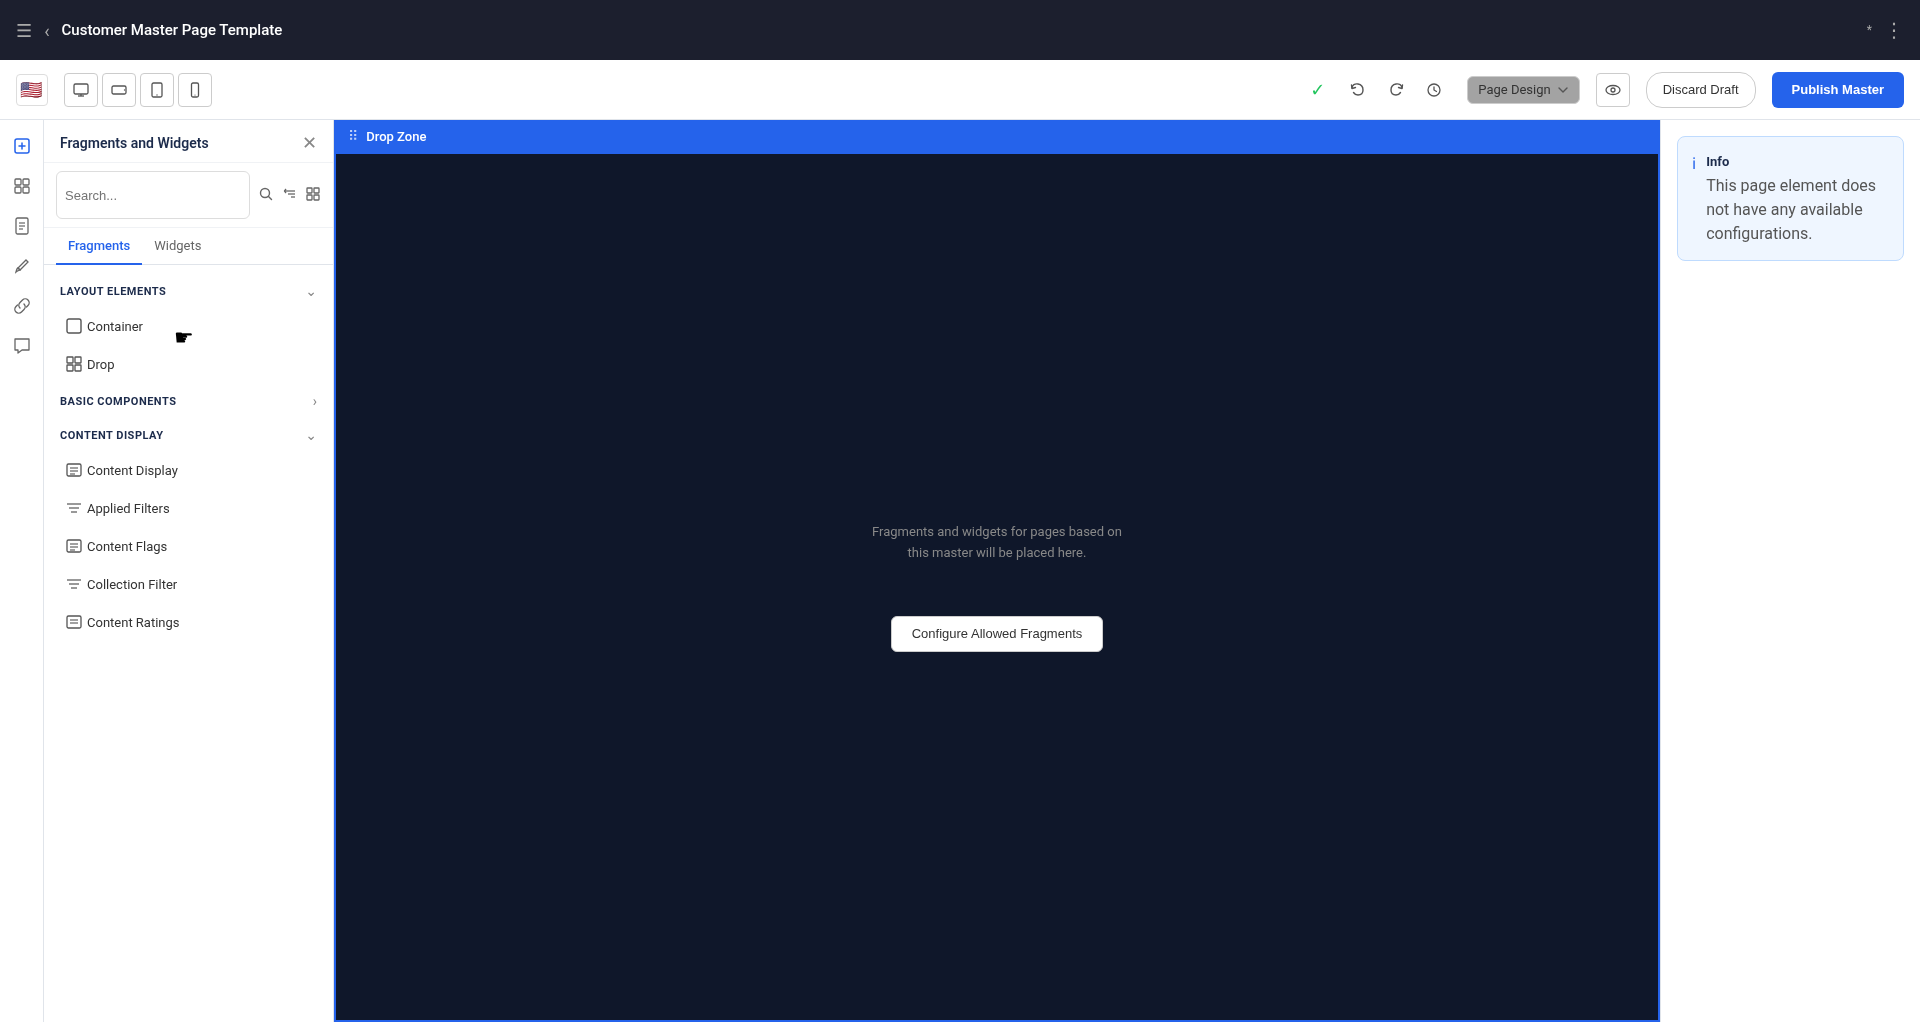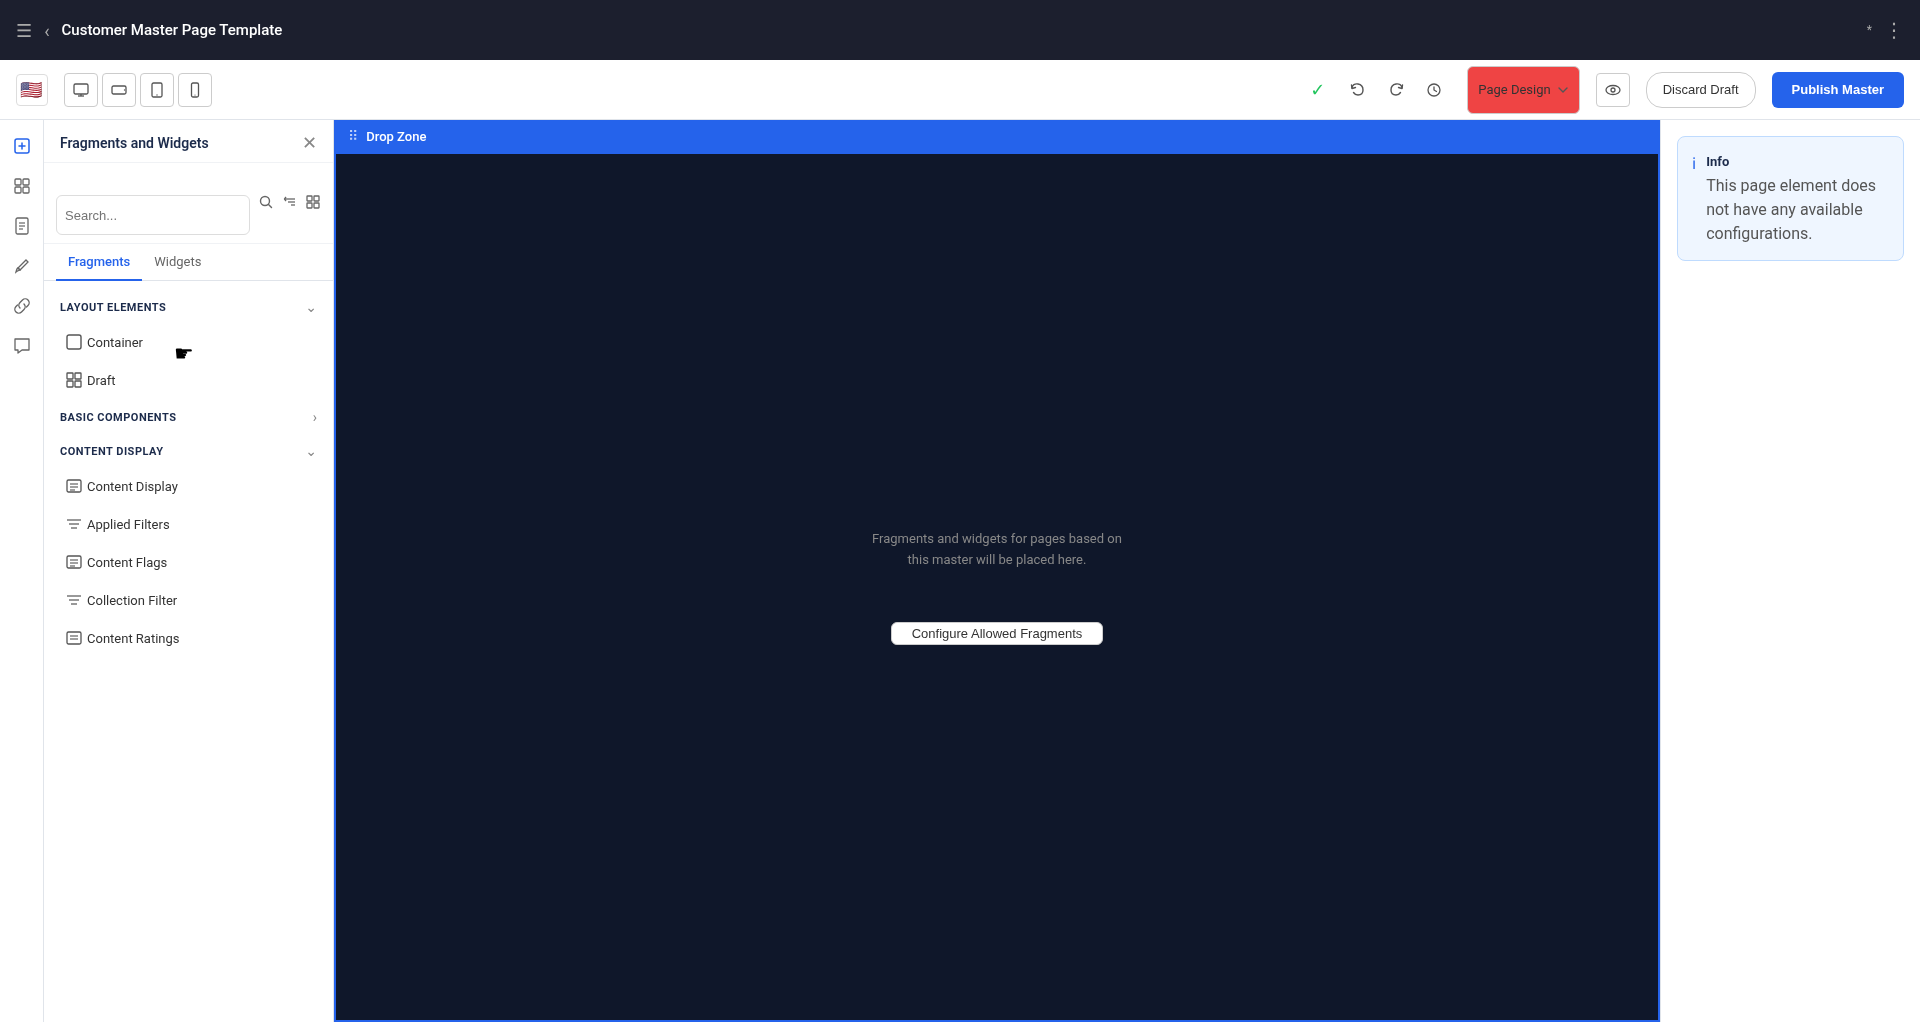--- a/index.html
+++ b/index.html
@@ -57,25 +57,25 @@
       border: none;
       border-radius: 4px;
       background: transparent;
       display: flex; align-items: center; justify-content: center;
       cursor: pointer;
       font-size: 16px;
       color: #555;
     }
     .toolbar-action-group { display: flex; gap: 4px; margin: 0 8px; }
     .page-design-select {
-      height: 48px;
+      height: 28px;
       padding: 8px 10px;
       border: 1px solid #ccc;
       border-radius: 6px;
-      background: #ef4444;
+      background: #a3a3a3;
       font-size: 13px;
       color: #333;
       cursor: pointer;
       display: flex; align-items: center; gap: 6px;
     }
     .eye-btn {
       width: 34px; height: 34px;
       border: 1px solid #ccc;
       border-radius: 4px;
       background: white;
@@ -166,28 +166,27 @@
     }
     .search-row {
       display: flex;
       align-items: center;
       gap: 8px;
       padding: 8px 12px;
       border-bottom: 1px solid #f0f2f5;
     }
     .search-input {
       flex: 1;
-      height: 40px;
+      height: 48px;
       border: 1px solid #ddd;
       border-radius: 6px;
       padding: 0 8px;
       font-size: 13px;
       color: #333;
       background: white;
-      margin-top: 24px;
     }
     .search-btn {
       width: 28px; height: 28px;
       background: none;
       border: none;
       cursor: pointer;
       font-size: 14px;
       color: #666;
     }
     .sort-btn {
@@ -310,21 +309,21 @@
       gap: 16px;
       min-height: 400px;
     }
     .canvas-message {
       text-align: center;
       color: #888;
       font-size: 13px;
       line-height: 1.6;
     }
     .configure-btn {
-      height: 23px;
+      height: 36px;
       padding: 0 20px;
       border: 1px solid #ccc;
       border-radius: 6px;
       background: white;
       font-size: 13px;
       color: #333;
       cursor: pointer;
       margin-top: 36px;
     }
 
@@ -540,21 +539,21 @@
 
       <div class="fragment-item">
         <div class="fragment-icon">
           <svg width="16" height="16" viewBox="0 0 16 16" fill="none">
             <rect x="1" y="1" width="6" height="6" rx="0.5" stroke="#555" stroke-width="1.3" fill="none"></rect>
             <rect x="9" y="1" width="6" height="6" rx="0.5" stroke="#555" stroke-width="1.3" fill="none"></rect>
             <rect x="1" y="9" width="6" height="6" rx="0.5" stroke="#555" stroke-width="1.3" fill="none"></rect>
             <rect x="9" y="9" width="6" height="6" rx="0.5" stroke="#555" stroke-width="1.3" fill="none"></rect>
           </svg>
         </div>
-        <span class="fragment-label">Draft</span>
+        <span class="fragment-label">Drop</span>
       </div>
 
       <div class="section-header">
         <span class="section-title">BASIC COMPONENTS</span>
         <span class="section-toggle">›</span>
       </div>
 
       <div class="section-header">
         <span class="section-title">CONTENT DISPLAY</span>
         <span class="section-toggle">⌄</span>

